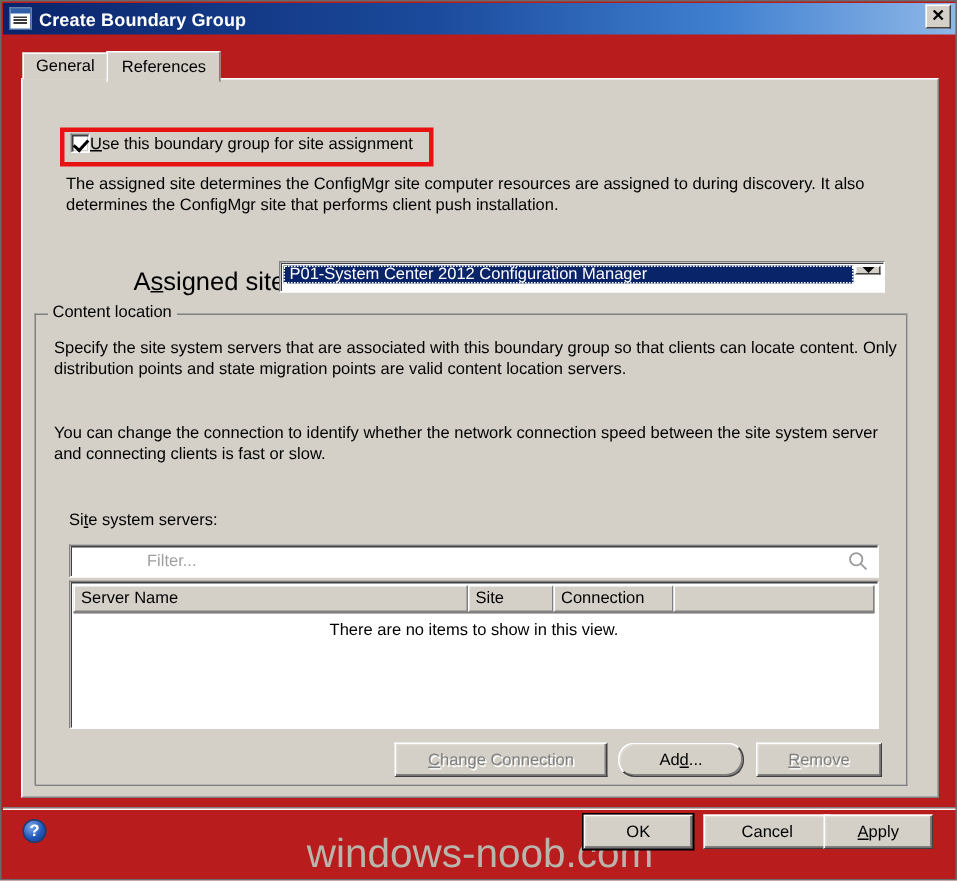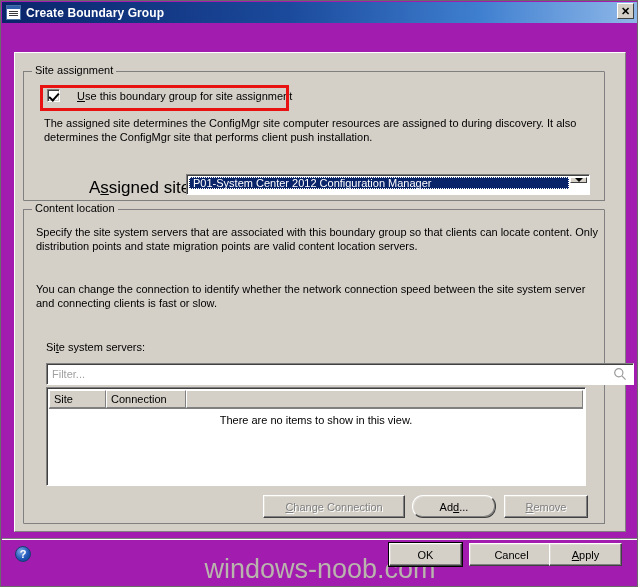--- a/index.html
+++ b/index.html
@@ -9,21 +9,21 @@
   }
   body {
     font-family: "Liberation Sans", sans-serif;
     font-size: 11px;
     color: #000000;
   }
   #dialog {
     position: relative;
     width: 638px;
     height: 587px;
-    background: #a21caf;
+    background: #b91c1c;
     border: 1px solid #6a6a6a;
     box-sizing: border-box;
     overflow: hidden;
   }
 
   
   #titlebar {
     position: absolute;
     left: 1px; top: 1px;
     width: 636px; height: 21px;
@@ -174,21 +174,21 @@
   .winchk.checked::after {
     content: "";
     position: absolute;
     left: 3px; top: 1px;
     width: 4px; height: 8px;
     border: solid #000000;
     border-width: 0 2px 2px 0;
     transform: rotate(42deg);
   }
   #checkbox-label {
-    margin-left: 17px;
+    margin-left: 0;
     font-size: 11px;
     white-space: nowrap;
   }
   .accel { text-decoration: underline; }
 
   #red-highlight {
     position: absolute;
     left: 39px; top: 84px;
     width: 249px; height: 26px;
     border: 3px solid #e81212;
@@ -261,29 +261,30 @@
 
   
   #servers-label {
     position: absolute;
     left: 45px; top: 340px;
     font-size: 11px;
   }
   #filter-box {
     position: absolute;
     left: 45px; top: 362px;
-    width: 588px; height: 22px;
+    width: 540px; height: 22px;
     background: #ffffff;
     border: 1px solid;
     border-color: #808080 #ffffff #ffffff #808080;
     box-shadow: inset 1px 1px 0 #404040;
     box-sizing: border-box;
     display: flex;
     align-items: center;
     cursor: text;
+    padding-left: 46px;
   }
   #filter-input {
     flex: 1 1 auto;
     border: 0;
     outline: 0;
     background: transparent;
     font-family: "Liberation Sans", sans-serif;
     font-size: 11px;
     color: #000000;
     padding: 0 4px 0 5px;
@@ -410,27 +411,27 @@
 <body>
 
 <div id="dialog">
 
   <div id="titlebar">
     <div class="title-icon"></div>
     <div id="title-text">Create Boundary Group</div>
   </div>
   <div id="close-button">✕</div>
 
+  <div id="tabstrip">
+    <div class="tab">General</div>
+    <div class="tab active">References</div>
+  </div>
 
   <div id="tabpage"></div>
 
-  <div class="groupbox" id="group-site-assignment">
-    <div class="groupbox-inner"></div>
-    <div class="group-caption">Site assignment</div>
-  </div>
 
   <div id="checkbox-row">
     <div class="winchk checked"></div>
     <div id="checkbox-label"><span class="accel">U</span><span>se this boundary group for site assignment</span></div>
   </div>
   <div id="red-highlight"></div>
 
   <div class="desc" id="site-assign-desc">The assigned site determines the ConfigMgr site computer resources are assigned to during discovery. It also determines the ConfigMgr site that performs client push installation.</div>
 
   <div id="assigned-site-label"><span>A</span><span class="accel">s</span><span>signed site:</span></div>
@@ -455,20 +456,21 @@
   <div id="filter-box">
     <input id="filter-input" type="text" placeholder="Filter..." style="">
     <svg id="search-icon" viewBox="0 0 14 14">
       <circle cx="5.8" cy="5.8" r="4.1" fill="none" stroke="#9a9a9a" stroke-width="1.2"></circle>
       <line x1="8.9" y1="8.9" x2="12.6" y2="12.6" stroke="#9a9a9a" stroke-width="1.2"></line>
     </svg>
   </div>
 
   <div id="listview">
     <div id="listview-header">
+      <div class="col-header" style="width:263px">Server Name</div>
       <div class="col-header" style="width:57px">Site</div>
       <div class="col-header" style="width:80px">Connection</div>
       <div class="col-header" style="flex:1 1 auto"></div>
     </div>
     <div id="empty-message">There are no items to show in this view.</div>
   </div>
 
   <div class="winbtn disabled" id="btn-change-connection">
       <span></span>
       <span class="accel">C</span>

